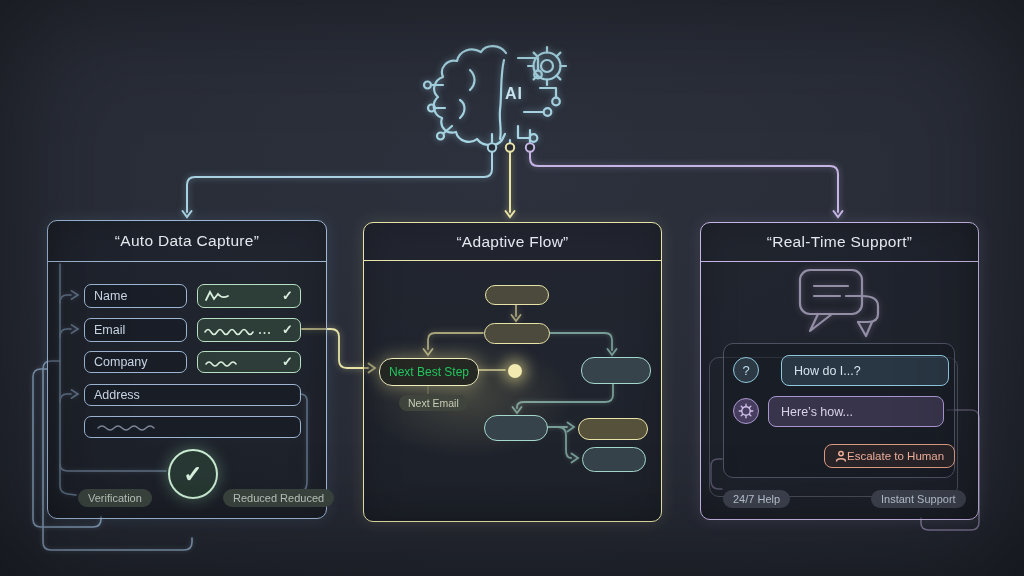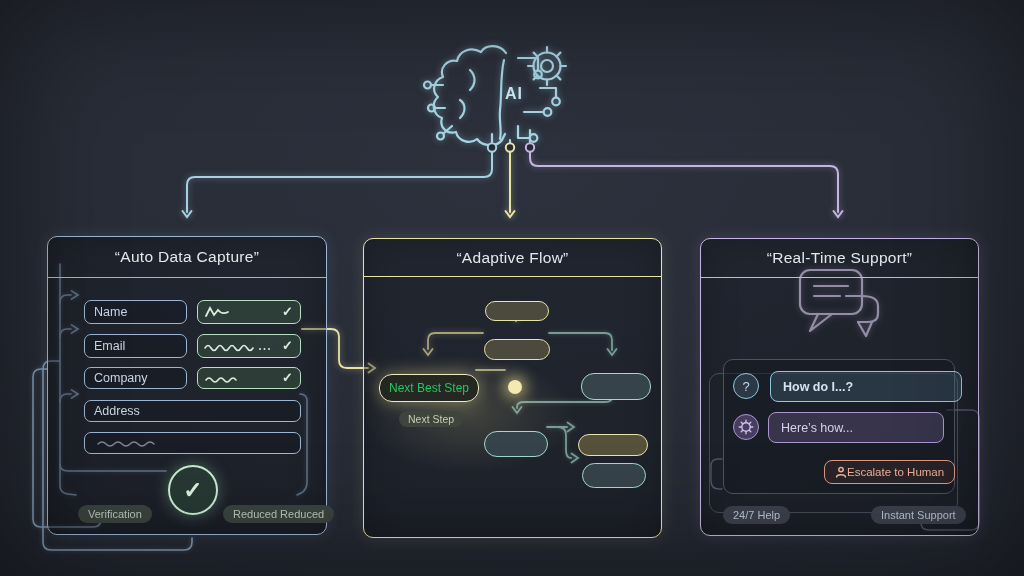--- a/index.html
+++ b/index.html
@@ -4,21 +4,21 @@
 <style>
   html,body{margin:0;padding:0;background:#14161d;}
   .stage{
     position:relative;width:1024px;height:576px;overflow:hidden;
     font-family:"Liberation Sans",sans-serif;
     background:radial-gradient(120% 105% at 50% 30%, #2c313d 0%, #272b35 48%, #1c2029 100%);
   }
   .stage::after{content:"";position:absolute;inset:0;pointer-events:none;
     box-shadow:inset 0 0 120px rgba(0,0,0,.45);}
   .wires{position:absolute;inset:0;pointer-events:none;}
-  .panel{position:absolute;border-radius:10px;background:rgba(13,16,23,.30);margin-top:16px;}
+  .panel{position:absolute;border-radius:10px;background:rgba(13,16,23,.30);}
   .p1{left:47px;top:220px;width:278px;height:297px;border:1.5px solid #9cb6d4;
       box-shadow:0 0 16px rgba(150,185,220,.14), inset 0 0 36px rgba(0,0,0,.22);}
   .p2{left:363px;top:222px;width:297px;height:298px;border:1.5px solid #e8e3a6;
       box-shadow:0 0 16px rgba(232,227,166,.14), inset 0 0 36px rgba(0,0,0,.22);}
   .p3{left:700px;top:222px;width:277px;height:296px;border:1.5px solid #c6b5e4;
       box-shadow:0 0 16px rgba(198,181,228,.14), inset 0 0 36px rgba(0,0,0,.22);}
   .phead{position:absolute;left:0;top:0;width:100%;text-align:center;
       color:#e3e7ee;font-size:15.5px;letter-spacing:.3px;}
   .p1 .phead{height:40px;line-height:40px;border-bottom:1.5px solid #9cb6d4;}
   .p2 .phead{height:37px;line-height:37px;border-bottom:1.5px solid #e8e3a6;}
@@ -237,38 +237,38 @@
     <div class="phead">“Adaptive Flow”</div>
     <div class="ambient" style="left:0px;top:115px;width:210px;height:120px;"></div>
 
     <div class="fnode n-yellow" style="left:121px;top:62px;width:64px;height:20px;border-radius:10px;"></div>
     <div class="fnode n-yellow" style="left:120px;top:100px;width:66px;height:21px;border-radius:11px;"></div>
 
     <div class="nbs" style="left:15px;top:135px;width:98px;height:26px;">
       <span>Next Best Step</span>
     </div>
     <div class="glowdot" style="left:144px;top:141px;"></div>
-    <div class="tag olive" style="left:35px;top:172px;">Next Step</div>
+    <div class="tag olive" style="left:35px;top:172px;">Next Email</div>
 
     <div class="fnode n-teal" style="left:217px;top:134px;width:70px;height:27px;"></div>
     <div class="fnode n-teal" style="left:120px;top:192px;width:64px;height:26px;"></div>
     <div class="fnode n-efill" style="left:214px;top:195px;width:70px;height:22px;"></div>
     <div class="fnode n-teal" style="left:218px;top:224px;width:64px;height:25px;"></div>
   </div>
 
   <div class="panel p3">
     <div class="phead">“Real-Time Support”</div>
 
     <div class="cardstack" style="left:8px;top:134px;width:247px;height:138px;"></div>
     <div class="card" style="left:22px;top:120px;width:230px;height:133px;"></div>
 
     <div class="avatar av-q" style="left:32px;top:134px;">
       <span>?</span>
     </div>
-    <div class="bubble b-cyan" style="left:69px;top:132px;width:192px;height:31px;font-weight:bold;">
+    <div class="bubble b-cyan" style="left:80px;top:132px;width:168px;height:31px;">
       <span>How do I...?</span>
     </div>
 
     <div class="avatar av-g" style="left:32px;top:175px;">
       <svg width="20" height="20" viewBox="0 0 20 20">
         <circle cx="10" cy="10" r="4.2" stroke="#cfc0ea" stroke-width="1.4" fill="none"></circle>
         <path d="M10,3.2 V5.4 M10,14.6 V16.8 M3.2,10 H5.4 M14.6,10 H16.8 M5.2,5.2 L6.8,6.8 M13.2,13.2 L14.8,14.8 M14.8,5.2 L13.2,6.8 M6.8,13.2 L5.2,14.8" stroke="#cfc0ea" stroke-width="1.4" fill="none" stroke-linecap="round"></path>
       </svg>
     </div>
     <div class="bubble b-purple" style="left:67px;top:173px;width:176px;height:31px;border-radius:8px;">

